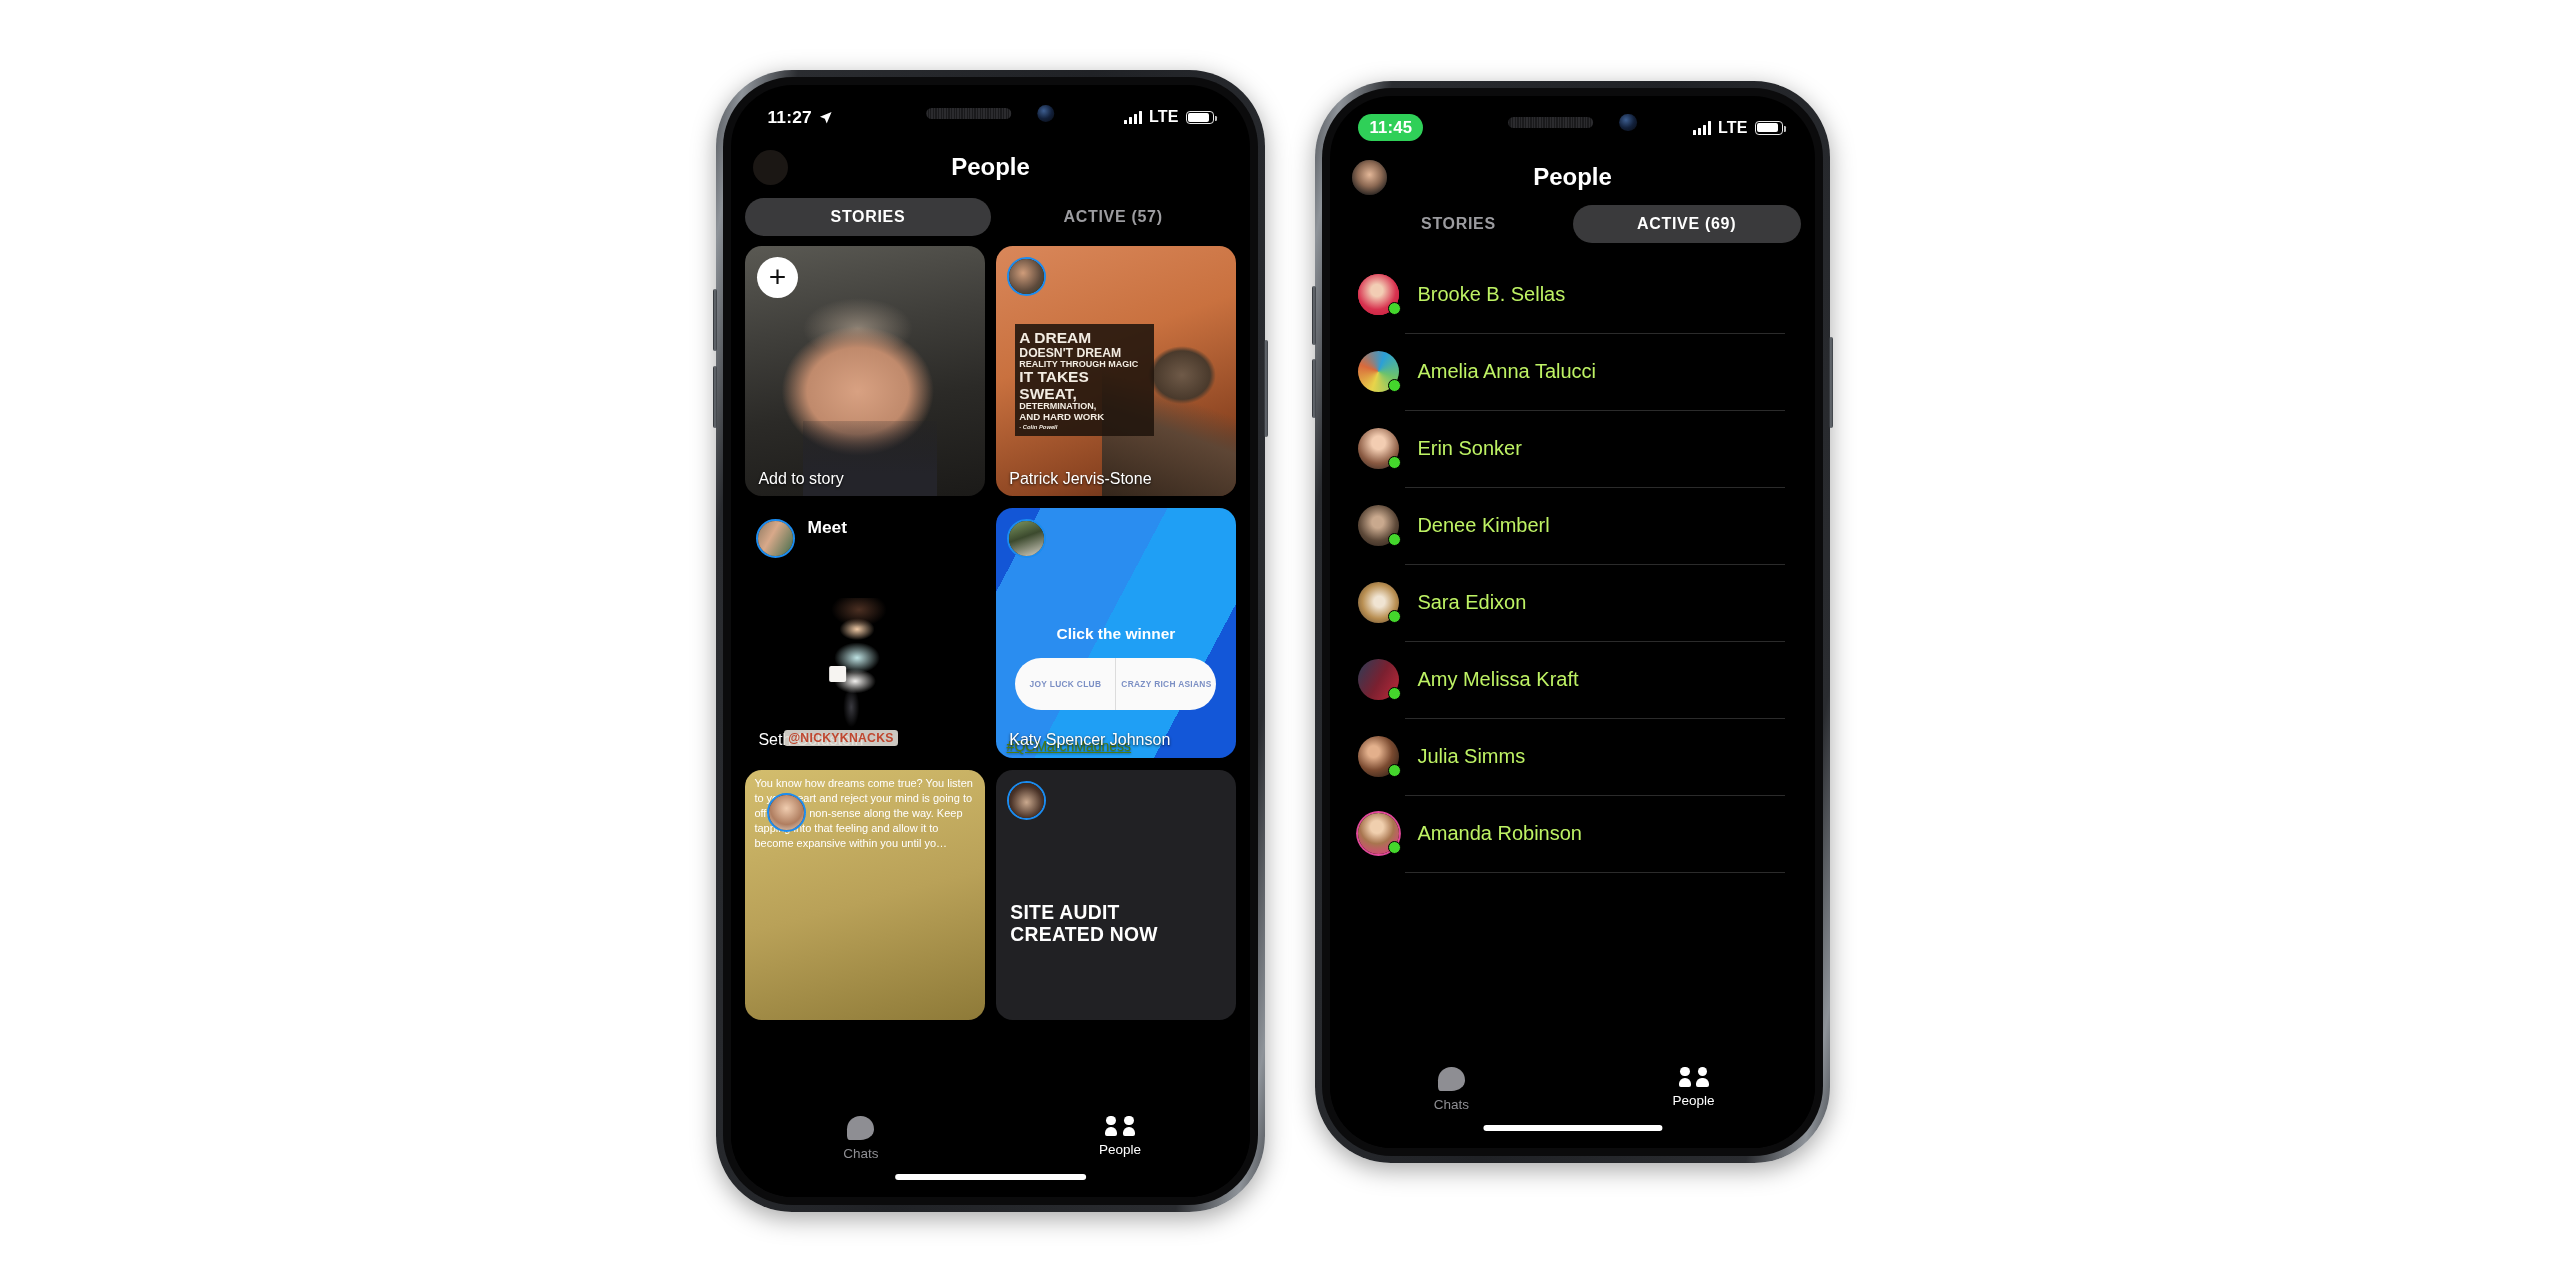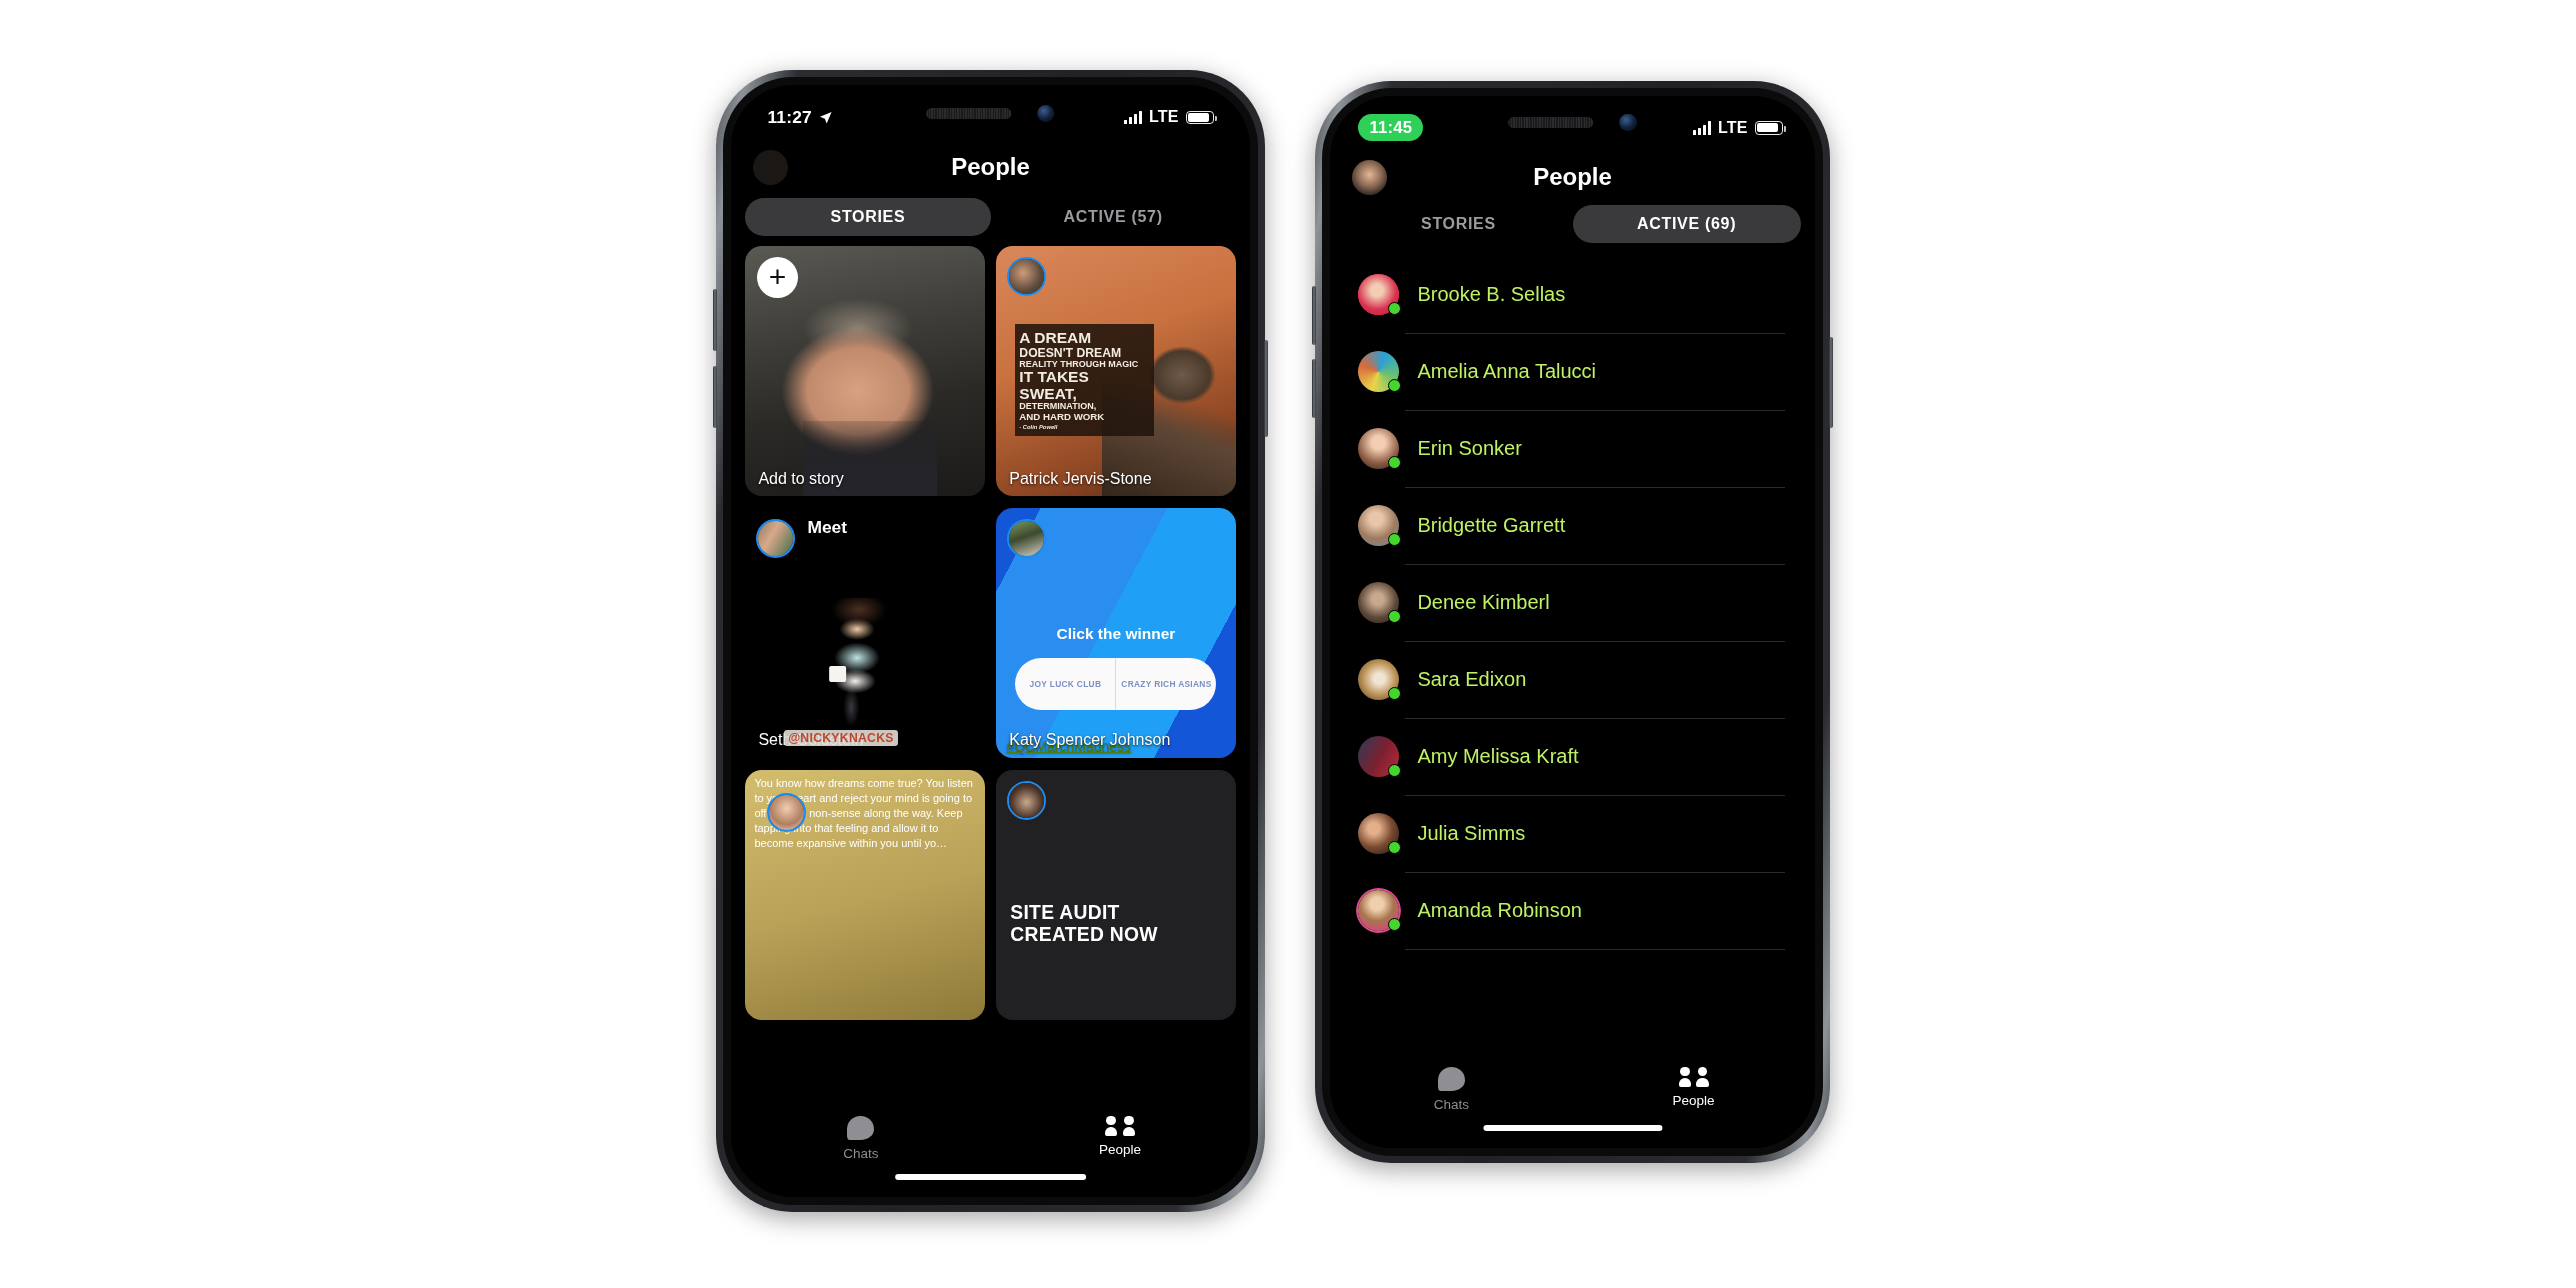--- a/index.html
+++ b/index.html
@@ -432,30 +432,20 @@
                 <div class="ph" style="background:radial-gradient(circle at 50% 36%,#f3cdb2 20%,#8a5a42 62%,#2b2320 100%);"></div>
               </div>
           <div class="dot"></div>
         </div>
         <div class="pname">Erin Sonker</div>
         <div class="pdiv"></div>
       </div>
       <div class="prow" style="height:77px;">
         <div class="pav">
           <div class="img">
-                <div class="ph" style="background:radial-gradient(circle at 44% 34%,#e9c6ab 18%,#9e7a5e 55%,#6d8a9e 100%);"></div>
-              </div>
-          <div class="dot"></div>
-        </div>
-        <div class="pname">Bridgette Garrett</div>
-        <div class="pdiv"></div>
-      </div>
-      <div class="prow" style="height:77px;">
-        <div class="pav">
-          <div class="img">
                 <div class="ph" style="background:radial-gradient(circle at 48% 42%,#c9a98e 18%,#5c4838 58%,#241c16 100%);"></div>
               </div>
           <div class="dot"></div>
         </div>
         <div class="pname">Denee Kimberl</div>
         <div class="pdiv"></div>
       </div>
       <div class="prow" style="height:77px;">
         <div class="pav">
           <div class="img">

